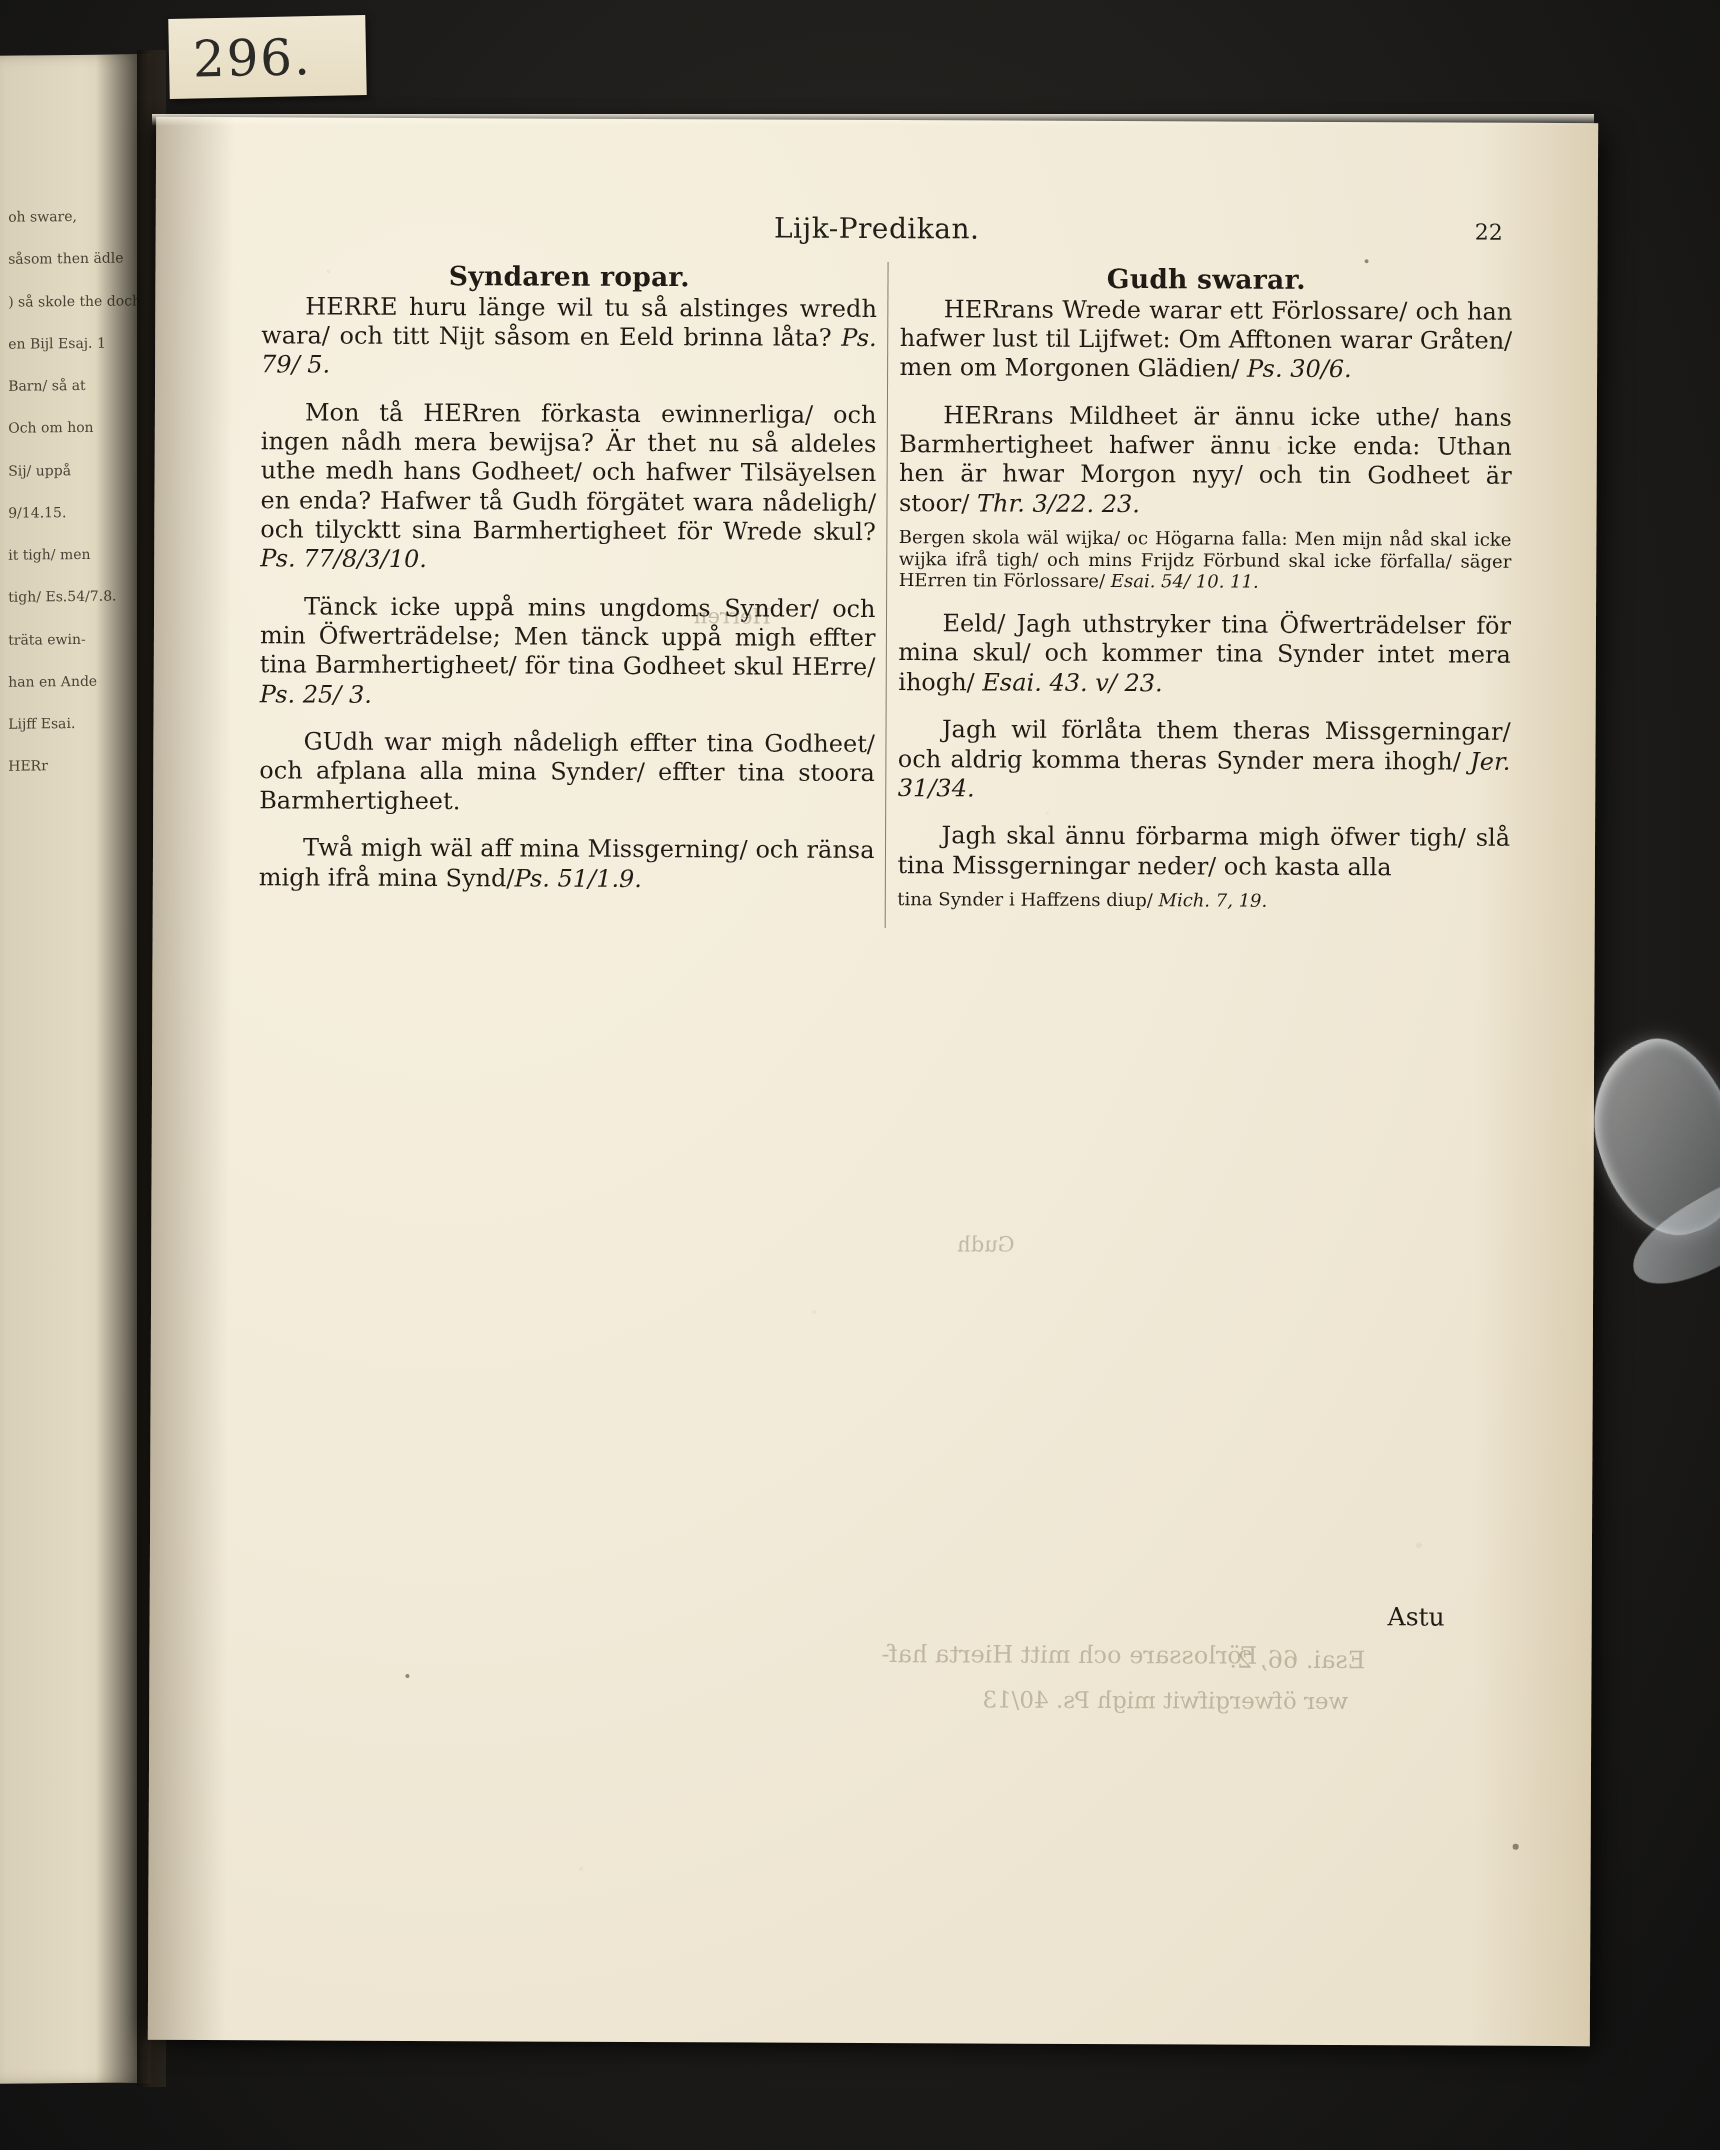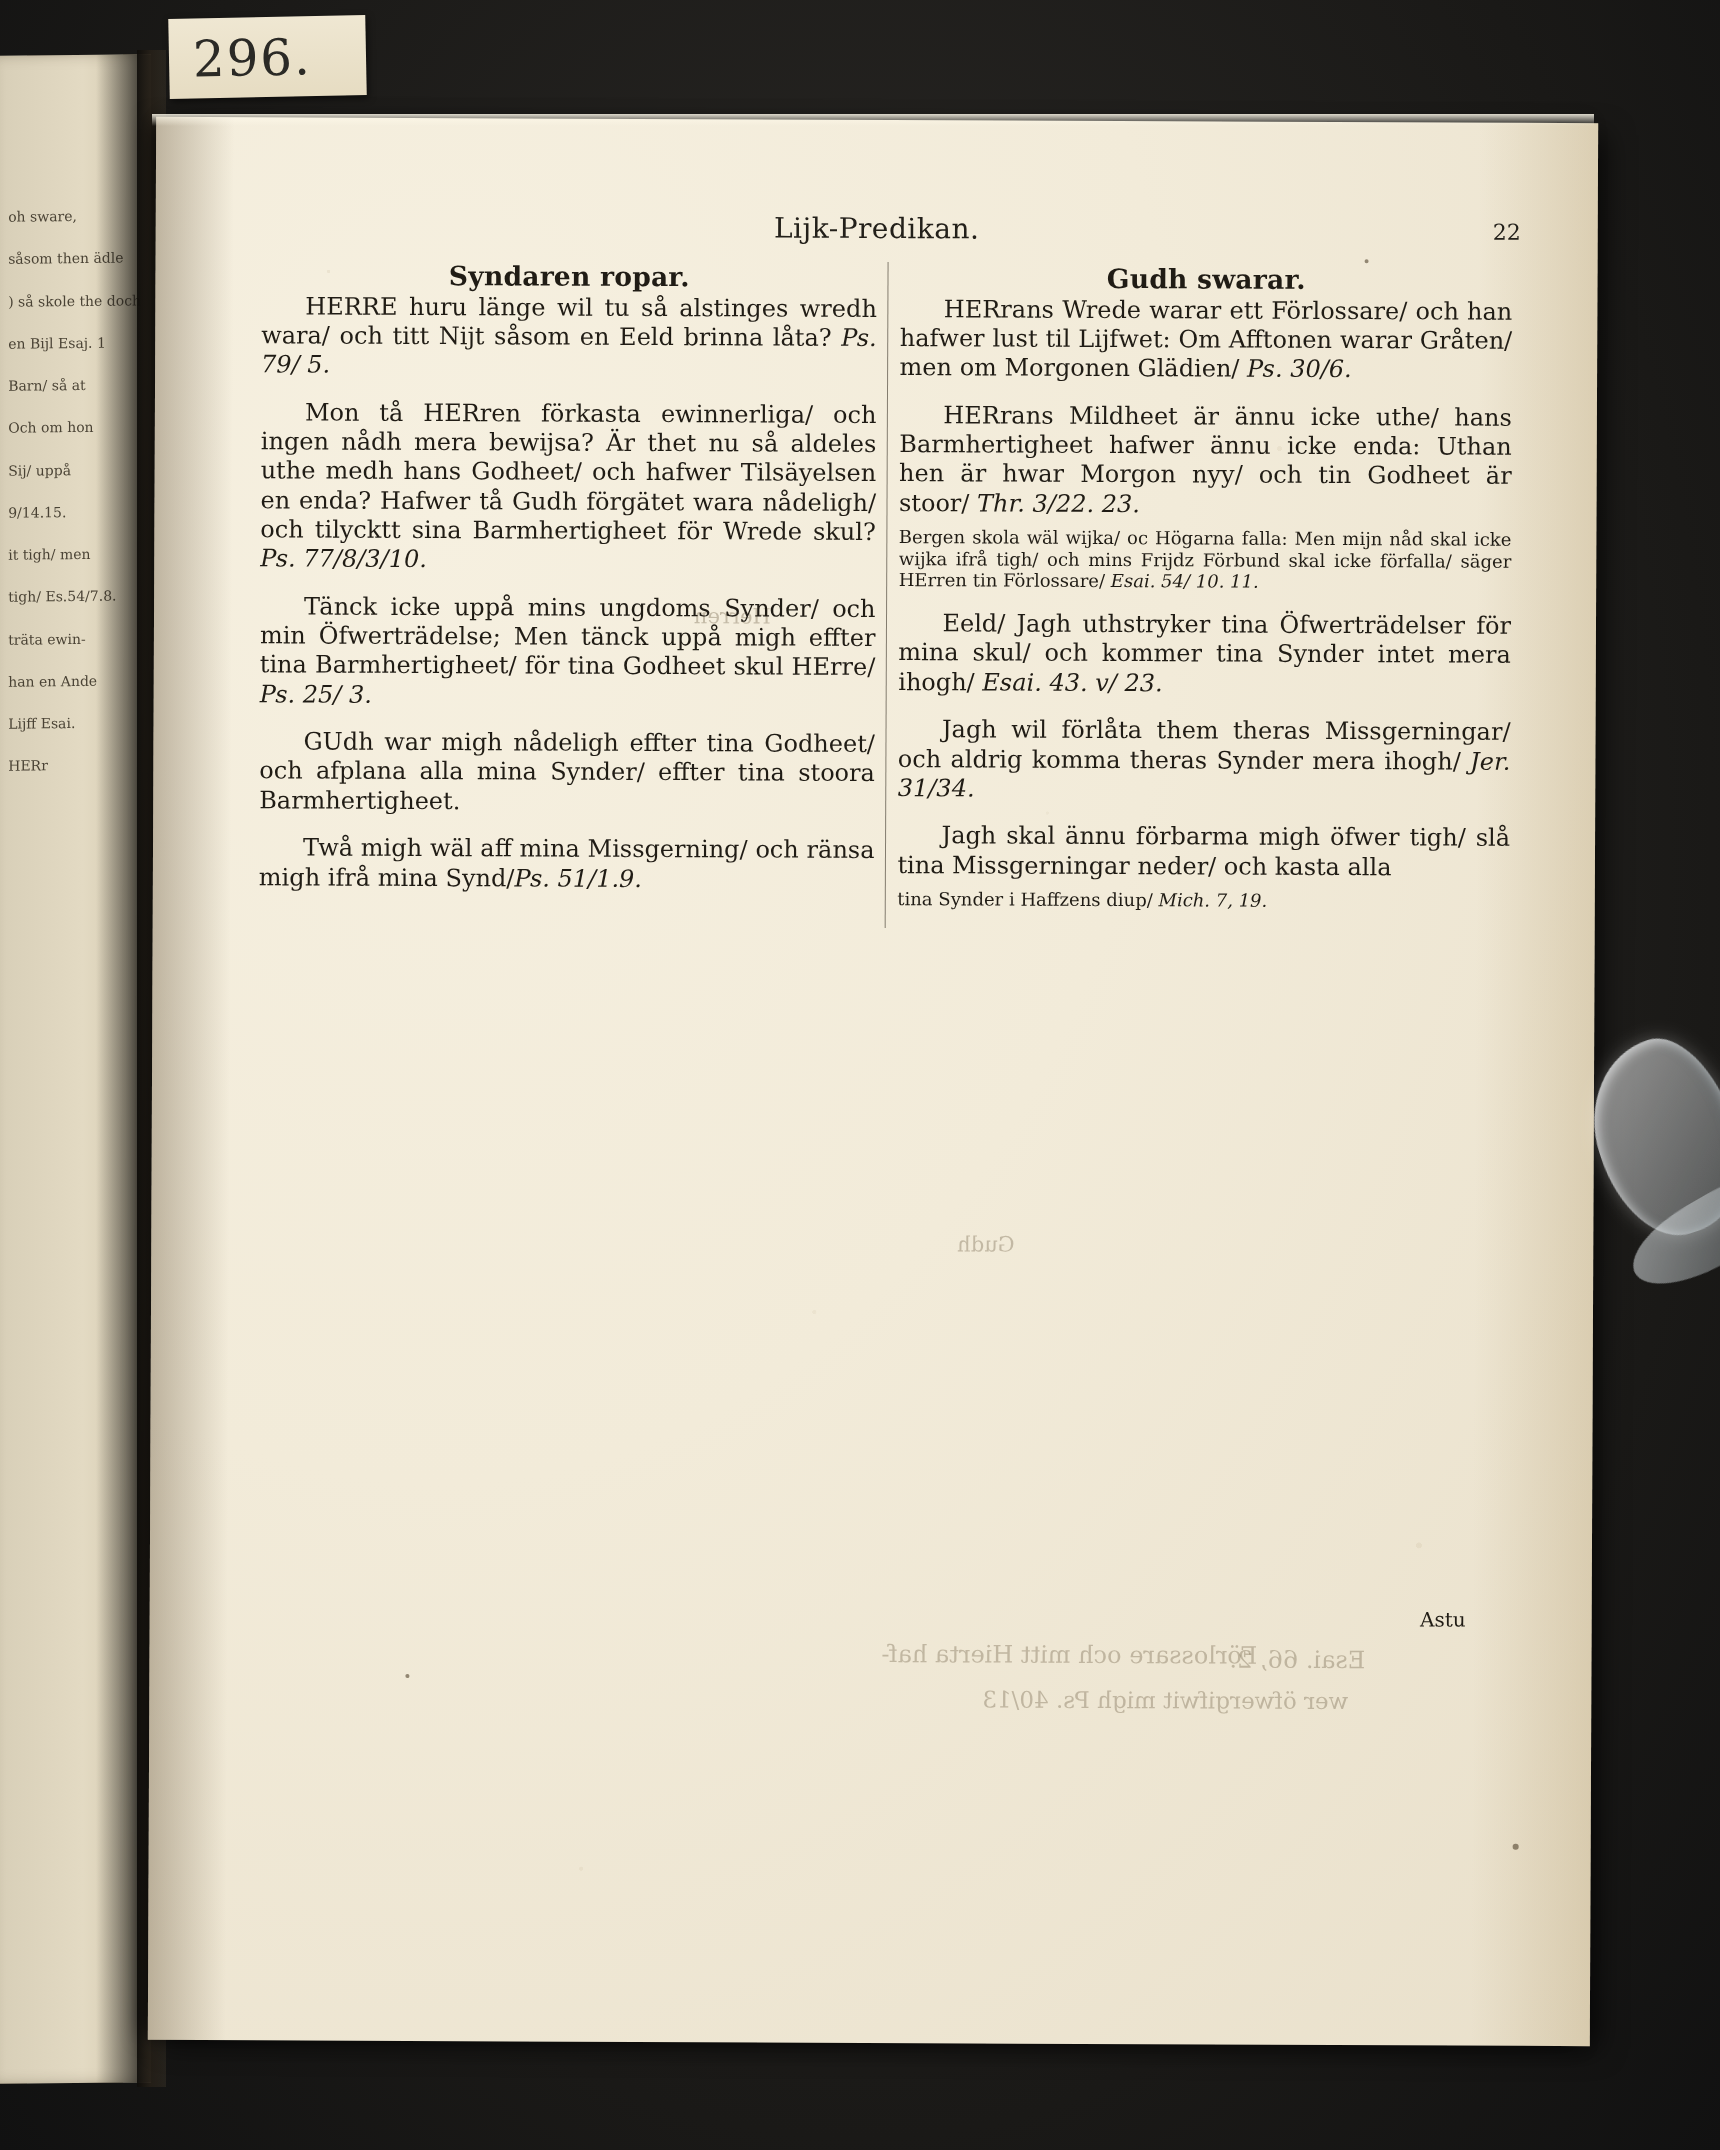--- a/index.html
+++ b/index.html
@@ -132,21 +132,21 @@
     position: absolute;
     left: 0; right: 0;
     top: 92px;
     text-align: center;
     font-size: 28px;
     letter-spacing: 0.5px;
     color: #23201a;
   }
   .folio {
     position: absolute;
-    right: 77px;
+    right: 95px;
     top: 97px;
     font-size: 22px;
     color: #23201a;
   }
 
   .columns {
     position: absolute;
     left: 106px;
     right: 85px;
     top: 142px;
@@ -177,23 +177,23 @@
   .blk.tight { margin-bottom: 8.2px; }
   .blk.small {
     font-size: 18px;
     line-height: 1.2;
     text-indent: 0;
   }
   .ital { font-style: italic; font-family: "DejaVu Serif", serif; }
 
   .catchword {
     position: absolute;
-    right: 126px;
+    right: 147px;
     bottom: 414px;
-    font-size: 20px;
+    font-size: 25px;
     color: #201c15;
   }
 
   
   .ghost {
     position: absolute;
     color: rgba(86,70,42,.30);
     font-size: 21px;
     transform: scaleX(-1);
     pointer-events: none;

